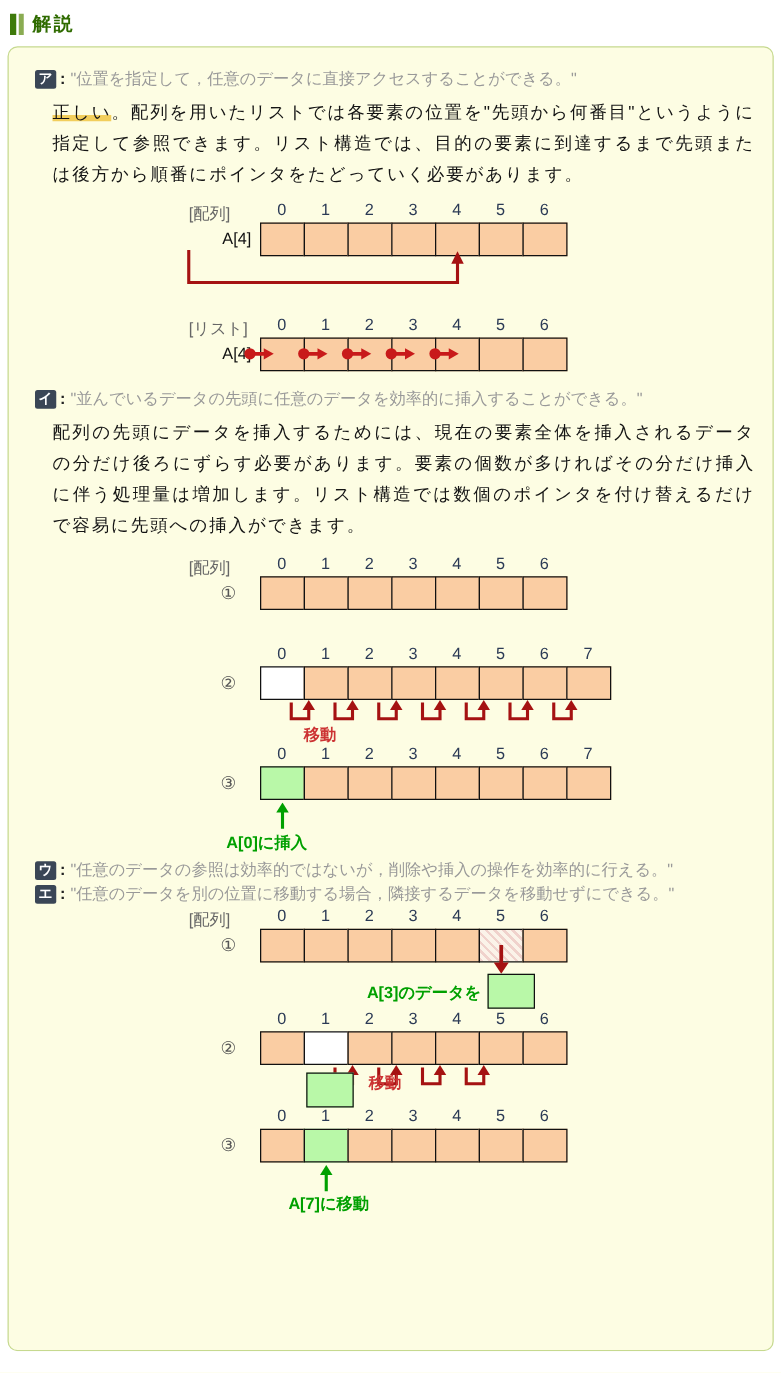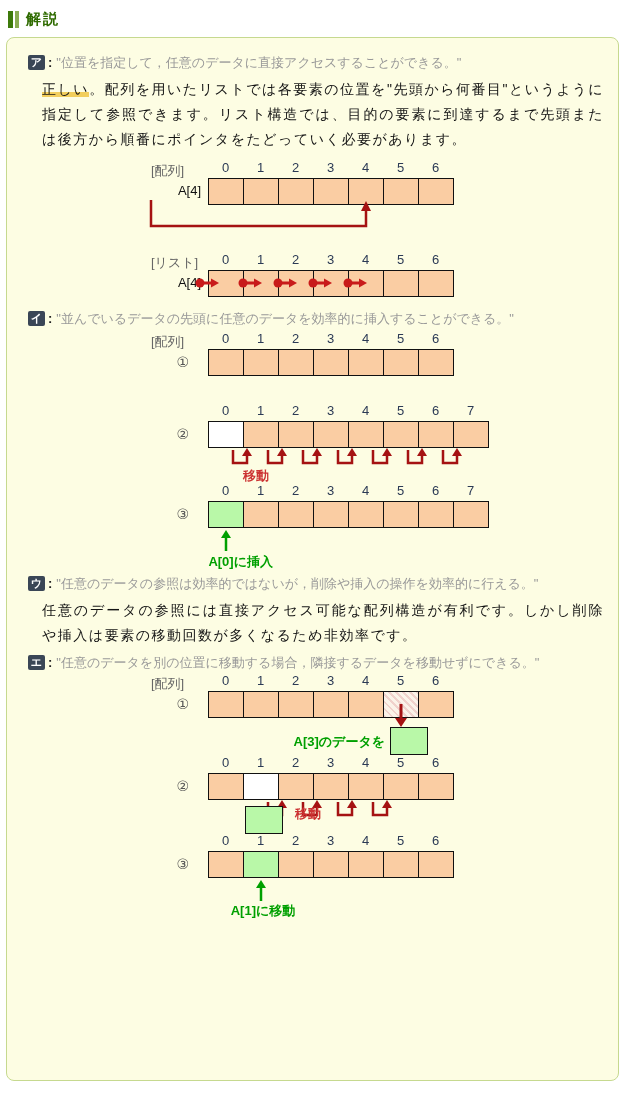--- a/index.html
+++ b/index.html
@@ -134,20 +134,21 @@
             <polygon class="dah" points="11,8.5 11,17.5 19,13"></polygon>
           </g>
       </svg>
     </div>
   </div>
 
   <div class="section">
     <div class="qline">
       <span class="badge">イ</span><span class="colon">:</span><span class="quote">"並んでいるデータの先頭に任意のデータを効率的に挿入することができる。"</span>
     </div>
+    <p class="bodytext"><span>配列の先頭にデータを挿入するためには、現在の要素全体を挿入されるデータの分だけ後ろにずらす必要があります。要素の個数が多ければその分だけ挿入に伴う処理量は増加します。リスト構造では数個のポインタを付け替えるだけで容易に先頭への挿入ができます。</span></p>
 
     <div class="diagram" style="height:246px;">
       <span class="dlabel" style="left:144px;top:6px;">[配列]</span>
       <div class="idxrow" style="left:201px;top:4px;">
           <span class="idx">0</span>
           <span class="idx">1</span>
           <span class="idx">2</span>
           <span class="idx">3</span>
           <span class="idx">4</span>
           <span class="idx">5</span>
@@ -235,29 +236,28 @@
           <div class="cell"></div>
           <div class="cell"></div>
           <div class="cell"></div>
           <div class="cell"></div>
       </div>
       <span class="circlab" style="left:146px;top:179px;">③</span>
       <svg class="ov" style="left:207px;top:203px;" width="24" height="22">
         <line class="ga" x1="12" y1="21" x2="12" y2="7"></line>
         <polygon class="gah" points="7,8 17,8 12,0"></polygon>
       </svg>
-      <span class="dcaption" style="left:174px;top:226px;width:92px;text-align:right;">A[0]に挿入</span>
+      <span class="dcaption" style="left:174px;top:226px;width:92px;text-align:left;">A[0]に挿入</span>
     </div>
   </div>
 
   <div class="section">
     <div class="qline">
       <span class="badge">ウ</span><span class="colon">:</span><span class="quote">"任意のデータの参照は効率的ではないが，削除や挿入の操作を効率的に行える。"</span>
     </div>
-    <p class="bodytext"><span>任意のデータの参照には直接アクセス可能な配列構造が有利です。しかし削除や挿入は要素の移動回数が多くなるため非効率です。</span></p>
   </div>
 
   <div class="section">
     <div class="qline">
       <span class="badge">エ</span><span class="colon">:</span><span class="quote">"任意のデータを別の位置に移動する場合，隣接するデータを移動せずにできる。"</span>
     </div>
 
     <div class="diagram" style="height:252px;">
       <span class="dlabel" style="left:144px;top:4px;">[配列]</span>
       <div class="idxrow" style="left:201px;top:2px;">
@@ -342,17 +342,17 @@
           <div class="cell"></div>
           <div class="cell"></div>
           <div class="cell"></div>
           <div class="cell"></div>
       </div>
       <span class="circlab" style="left:146px;top:185px;">③</span>
       <svg class="ov" style="left:242px;top:209px;" width="24" height="22">
         <line class="ga" x1="12" y1="21" x2="12" y2="7"></line>
         <polygon class="gah" points="7,8 17,8 12,0"></polygon>
       </svg>
-      <span class="dcaption" style="left:210px;top:231px;width:92px;text-align:center;">A[1]に移動</span>
+      <span class="dcaption" style="left:210px;top:231px;width:92px;text-align:center;">A[7]に移動</span>
     </div>
   </div>
 
 </div>
 
 </body></html>

